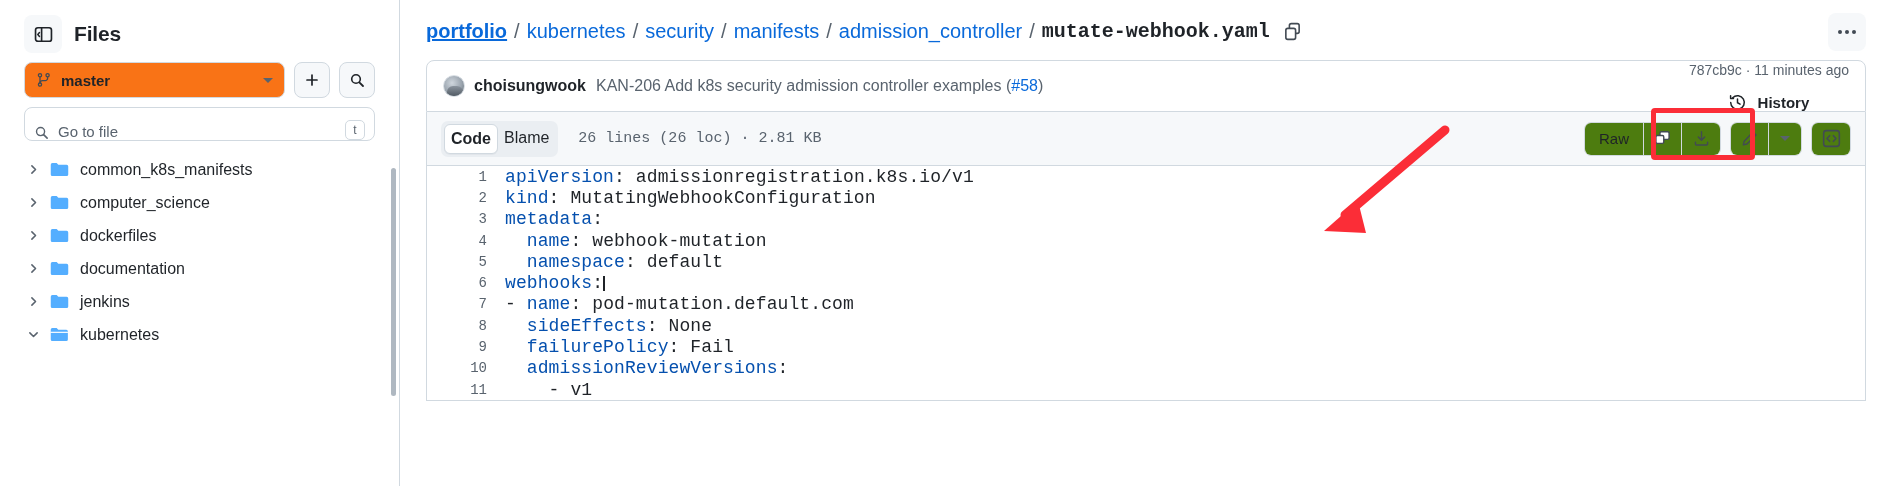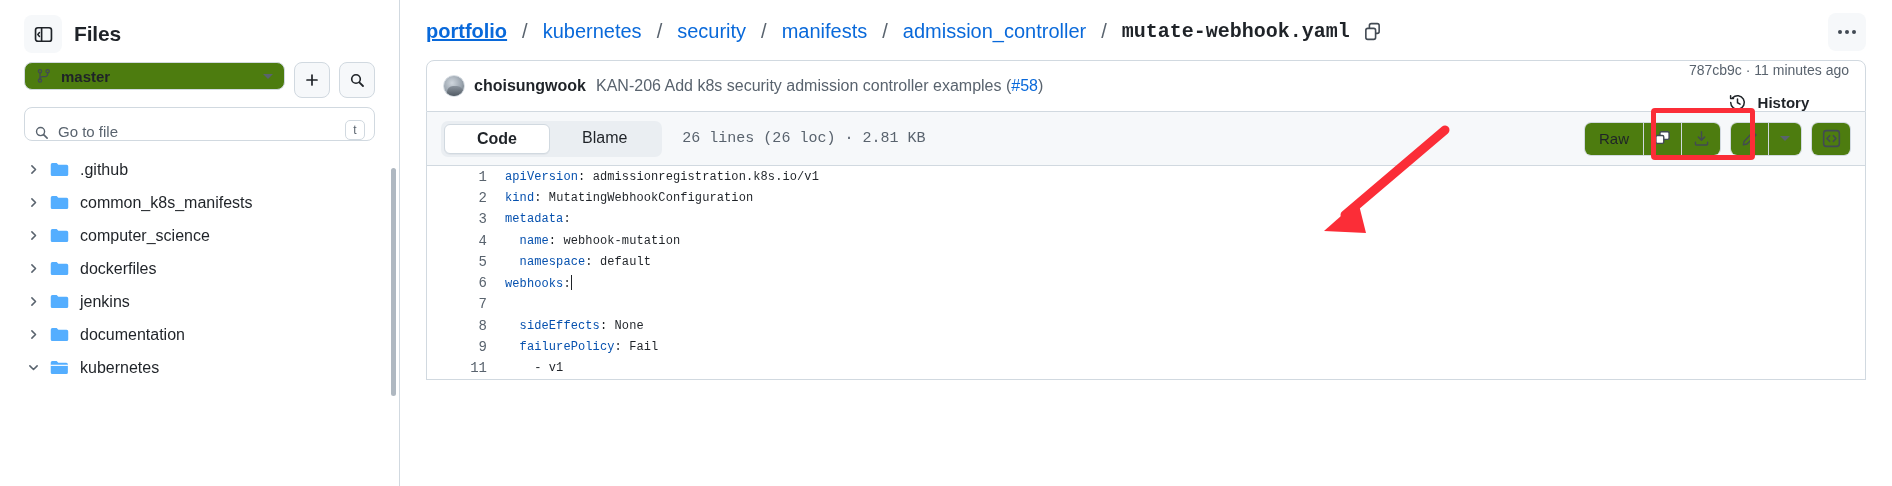--- a/index.html
+++ b/index.html
@@ -21,22 +21,22 @@
   }
   .sb-head { display: flex; align-items: center; gap: 12px; padding-top: 12px; height: 56px; }
   .sb-toggle {
     width: 38px; height: 38px; border-radius: 8px; background: #f6f8fa;
     display: flex; align-items: center; justify-content: center; cursor: pointer;
   }
   .sb-title { font-size: 21px; font-weight: 700; color: #1f2328; letter-spacing: -0.2px; }
 
   .sb-row { display: flex; gap: 9px; margin-top: 6px; }
   .branch-btn {
-    flex: 1 1 auto; height: 28px; border: 1px solid #d1d9e0; border-radius: 8px;
-    background: #4d7c0f; display: flex; align-items: center; gap: 9px; padding: 0 11px;
+    flex: 1 1 auto; height: 36px; border: 1px solid #d1d9e0; border-radius: 8px;
+    background: #f97316; display: flex; align-items: center; gap: 9px; padding: 0 11px;
     cursor: pointer; min-width: 0;
   }
   .branch-name { font-size: 15px; font-weight: 700; color: #1f2328; flex: 1 1 auto;
     white-space: nowrap; overflow: hidden; text-overflow: ellipsis; }
   .caret { width: 0; height: 0; border-left: 5px solid transparent; border-right: 5px solid transparent;
     border-top: 5px solid #59636e; }
   .icon-btn {
     width: 36px; height: 36px; flex: 0 0 36px; border: 1px solid #d1d9e0; border-radius: 8px;
     background: #f6f8fa; display: flex; align-items: center; justify-content: center; cursor: pointer;
   }
@@ -59,21 +59,21 @@
 
   .sb-scroll {
     position: absolute; right: 3px; top: 168px; width: 5px; height: 228px;
     background: #afb8c1; border-radius: 3px;
   }
 
   
   .main { flex: 1 1 auto; height: 486px; position: relative; padding: 0 26px 0 26px; }
 
   .crumbrow { display: flex; align-items: center; height: 56px; padding-top: 6px; }
-  .crumbs { display: flex; align-items: flex-end; font-size: 20px; gap: 8px; }
+  .crumbs { display: flex; align-items: flex-end; font-size: 20px; gap: 0; }
   .crumb { color: #0969da; cursor: pointer; }
   .crumb.root { font-weight: 700; text-decoration: underline; }
   .crumb.current { color: #1f2328; font-weight: 700; cursor: default; text-decoration: none; font-family: Liberation Mono, monospace; }
   .sep { color: #59636e; margin: 0 7px; font-weight: 400; }
   .copy-path { margin-left: 13px; display: flex; align-items: center; cursor: pointer; }
   .more-btn {
     position: absolute; right: 26px; top: 13px;
     width: 38px; height: 38px; border-radius: 8px; background: #f6f8fa;
     display: flex; align-items: center; justify-content: center; gap: 3px; cursor: pointer;
   }
@@ -99,21 +99,21 @@
   .sha { font-size: 14px; color: #59636e; }
   .history { display: flex; align-items: flex-end; gap: 12px; cursor: pointer; }
   .history span { font-size: 15px; font-weight: 700; color: #1f2328; }
 
   .codebox { border: 1px solid #d1d9e0; border-top: 0; border-radius: 0; background: #fff; }
   .codehead {
     height: 54px; background: #f6f8fa; border-bottom: 1px solid #d1d9e0;
     display: flex; align-items: center; padding: 0 14px; position: relative;
   }
   .segmented { display: flex; background: #eaeef2; border-radius: 7px; padding: 3px; }
-  .seg { font-size: 16px; padding: 5px 32px; border-radius: 6px; color: #1f2328; cursor: pointer;
+  .seg { font-size: 16px; padding: 5px 6px; border-radius: 6px; color: #1f2328; cursor: pointer;
          font-family: "Liberation Sans", sans-serif; }
   .seg.active { background: #ffffff; font-weight: 700; border: 1px solid #d1d9e0; box-shadow: 0 1px 0 rgba(31,35,40,.04); }
   .meta { margin-left: 20px; font-family: "Liberation Mono", monospace; font-size: 15px; color: #59636e; }
 
   .tools { margin-left: auto; display: flex; align-items: center; gap: 9px; }
   .tgroup { display: flex; border: 1px solid #d1d9e0; border-radius: 7px; overflow: hidden; background: #fff; height: 34px; }
   .tbtn { display: flex; align-items: center; justify-content: center; cursor: pointer;
           border-right: 1px solid #d1d9e0; background: #4d7c0f; }
   .tbtn:last-child { border-right: 0; }
   .tbtn.raw { padding: 0 14px; font-size: 15px; color: #1f2328; }
@@ -125,21 +125,21 @@
     pointer-events: none;
   }
 
   .codebody { position: relative; overflow: hidden; }
   .line { display: flex; align-items: center; height: 21.3px; }
   .ln {
     width: 78px; flex: 0 0 78px; text-align: right; padding-right: 18px;
     font-family: "Liberation Mono", monospace; font-size: 14px; color: #59636e;
   }
   .lc {
-    font-family: "Liberation Mono", monospace; font-size: 12px; color: #1f2328;
+    font-family: "Liberation Mono", monospace; font-size: 18px; color: #1f2328;
     white-space: pre; letter-spacing: 0.1px;
   }
   .k { color: #0550ae; }
   .p { color: #1f2328; }
   .caretbar { display: inline-block; width: 1.5px; height: 15px; background: #1f2328;
     vertical-align: -3px; }
 
   
   .arrow-svg { position: absolute; left: 0; top: 0; pointer-events: none; }
 </style>
@@ -200,86 +200,73 @@
           <span class="chev">
             <svg width="13" height="13" viewBox="0 0 16 16">
               <path d="M6 3.5 L10.5 8 L6 12.5" stroke="#59636e" stroke-width="1.9" fill="none" stroke-linecap="round" stroke-linejoin="round"></path>
             </svg>
           </span>
           <span style="display: flex; align-items: center; flex: 0 0 20px;">
             <svg width="19" height="17" viewBox="0 0 20 17">
               <path d="M0.8 3.4a1.7 1.7 0 0 1 1.7-1.7h4.5l1.8 1.9h8.7a1.7 1.7 0 0 1 1.7 1.7v8.4a1.7 1.7 0 0 1-1.7 1.7H2.5a1.7 1.7 0 0 1-1.7-1.7z" fill="#54aeff"></path>
             </svg>
           </span>
-          <span class="tree-label">.github</span>
+          <span class="tree-label">common_k8s_manifests</span>
         </div>
         <div class="tree-item">
           <span class="chev">
             <svg width="13" height="13" viewBox="0 0 16 16">
               <path d="M6 3.5 L10.5 8 L6 12.5" stroke="#59636e" stroke-width="1.9" fill="none" stroke-linecap="round" stroke-linejoin="round"></path>
             </svg>
           </span>
           <span style="display: flex; align-items: center; flex: 0 0 20px;">
             <svg width="19" height="17" viewBox="0 0 20 17">
               <path d="M0.8 3.4a1.7 1.7 0 0 1 1.7-1.7h4.5l1.8 1.9h8.7a1.7 1.7 0 0 1 1.7 1.7v8.4a1.7 1.7 0 0 1-1.7 1.7H2.5a1.7 1.7 0 0 1-1.7-1.7z" fill="#54aeff"></path>
             </svg>
           </span>
-          <span class="tree-label">common_k8s_manifests</span>
+          <span class="tree-label">computer_science</span>
         </div>
         <div class="tree-item">
           <span class="chev">
             <svg width="13" height="13" viewBox="0 0 16 16">
               <path d="M6 3.5 L10.5 8 L6 12.5" stroke="#59636e" stroke-width="1.9" fill="none" stroke-linecap="round" stroke-linejoin="round"></path>
             </svg>
           </span>
           <span style="display: flex; align-items: center; flex: 0 0 20px;">
             <svg width="19" height="17" viewBox="0 0 20 17">
               <path d="M0.8 3.4a1.7 1.7 0 0 1 1.7-1.7h4.5l1.8 1.9h8.7a1.7 1.7 0 0 1 1.7 1.7v8.4a1.7 1.7 0 0 1-1.7 1.7H2.5a1.7 1.7 0 0 1-1.7-1.7z" fill="#54aeff"></path>
             </svg>
           </span>
-          <span class="tree-label">computer_science</span>
+          <span class="tree-label">dockerfiles</span>
         </div>
         <div class="tree-item">
           <span class="chev">
             <svg width="13" height="13" viewBox="0 0 16 16">
               <path d="M6 3.5 L10.5 8 L6 12.5" stroke="#59636e" stroke-width="1.9" fill="none" stroke-linecap="round" stroke-linejoin="round"></path>
             </svg>
           </span>
           <span style="display: flex; align-items: center; flex: 0 0 20px;">
             <svg width="19" height="17" viewBox="0 0 20 17">
               <path d="M0.8 3.4a1.7 1.7 0 0 1 1.7-1.7h4.5l1.8 1.9h8.7a1.7 1.7 0 0 1 1.7 1.7v8.4a1.7 1.7 0 0 1-1.7 1.7H2.5a1.7 1.7 0 0 1-1.7-1.7z" fill="#54aeff"></path>
             </svg>
           </span>
-          <span class="tree-label">dockerfiles</span>
+          <span class="tree-label">documentation</span>
         </div>
         <div class="tree-item">
           <span class="chev">
             <svg width="13" height="13" viewBox="0 0 16 16">
               <path d="M6 3.5 L10.5 8 L6 12.5" stroke="#59636e" stroke-width="1.9" fill="none" stroke-linecap="round" stroke-linejoin="round"></path>
             </svg>
           </span>
           <span style="display: flex; align-items: center; flex: 0 0 20px;">
             <svg width="19" height="17" viewBox="0 0 20 17">
               <path d="M0.8 3.4a1.7 1.7 0 0 1 1.7-1.7h4.5l1.8 1.9h8.7a1.7 1.7 0 0 1 1.7 1.7v8.4a1.7 1.7 0 0 1-1.7 1.7H2.5a1.7 1.7 0 0 1-1.7-1.7z" fill="#54aeff"></path>
             </svg>
           </span>
           <span class="tree-label">jenkins</span>
-        </div>
-        <div class="tree-item">
-          <span class="chev">
-            <svg width="13" height="13" viewBox="0 0 16 16">
-              <path d="M6 3.5 L10.5 8 L6 12.5" stroke="#59636e" stroke-width="1.9" fill="none" stroke-linecap="round" stroke-linejoin="round"></path>
-            </svg>
-          </span>
-          <span style="display: flex; align-items: center; flex: 0 0 20px;">
-            <svg width="19" height="17" viewBox="0 0 20 17">
-              <path d="M0.8 3.4a1.7 1.7 0 0 1 1.7-1.7h4.5l1.8 1.9h8.7a1.7 1.7 0 0 1 1.7 1.7v8.4a1.7 1.7 0 0 1-1.7 1.7H2.5a1.7 1.7 0 0 1-1.7-1.7z" fill="#54aeff"></path>
-            </svg>
-          </span>
-          <span class="tree-label">documentation</span>
         </div>
         <div class="tree-item">
           <span class="chev">
             <svg width="13" height="13" viewBox="0 0 16 16">
               <path d="M3.5 6 L8 10.5 L12.5 6" stroke="#59636e" stroke-width="1.9" fill="none" stroke-linecap="round" stroke-linejoin="round"></path>
             </svg>
           </span>
           <span style="display: flex; align-items: center; flex: 0 0 20px;">
             <svg width="19" height="17" viewBox="0 0 20 17">
               <path d="M0.8 3.2a1.6 1.6 0 0 1 1.6-1.6h4.6l1.7 1.8h8.5a1.6 1.6 0 0 1 1.6 1.6v1H0.8z" fill="#54aeff"></path>
@@ -411,28 +398,33 @@
           <div class="line">
             <span class="ln">5</span>
             <span class="lc">  <span class="k">namespace</span><span class="p">:</span> <span class="p">default</span></span>
           </div>
           <div class="line">
             <span class="ln">6</span>
             <span class="lc"><span class="k">webhooks</span><span class="p">:</span><span class="caretbar"></span></span>
           </div>
           <div class="line">
             <span class="ln">7</span>
+            <span class="lc">- <span class="k">name</span><span class="p">:</span> <span class="p">pod-mutation.default.com</span></span>
           </div>
           <div class="line">
             <span class="ln">8</span>
             <span class="lc">  <span class="k">sideEffects</span><span class="p">:</span> <span class="p">None</span></span>
           </div>
           <div class="line">
             <span class="ln">9</span>
             <span class="lc">  <span class="k">failurePolicy</span><span class="p">:</span> <span class="p">Fail</span></span>
+          </div>
+          <div class="line">
+            <span class="ln">10</span>
+            <span class="lc">  <span class="k">admissionReviewVersions</span><span class="p">:</span></span>
           </div>
           <div class="line">
             <span class="ln">11</span>
             <span class="lc">    - <span class="p">v1</span></span>
           </div>
         </div>
     </div>
 
     <svg class="arrow-svg" width="1466" height="486" aria-hidden="true">
       <g>

